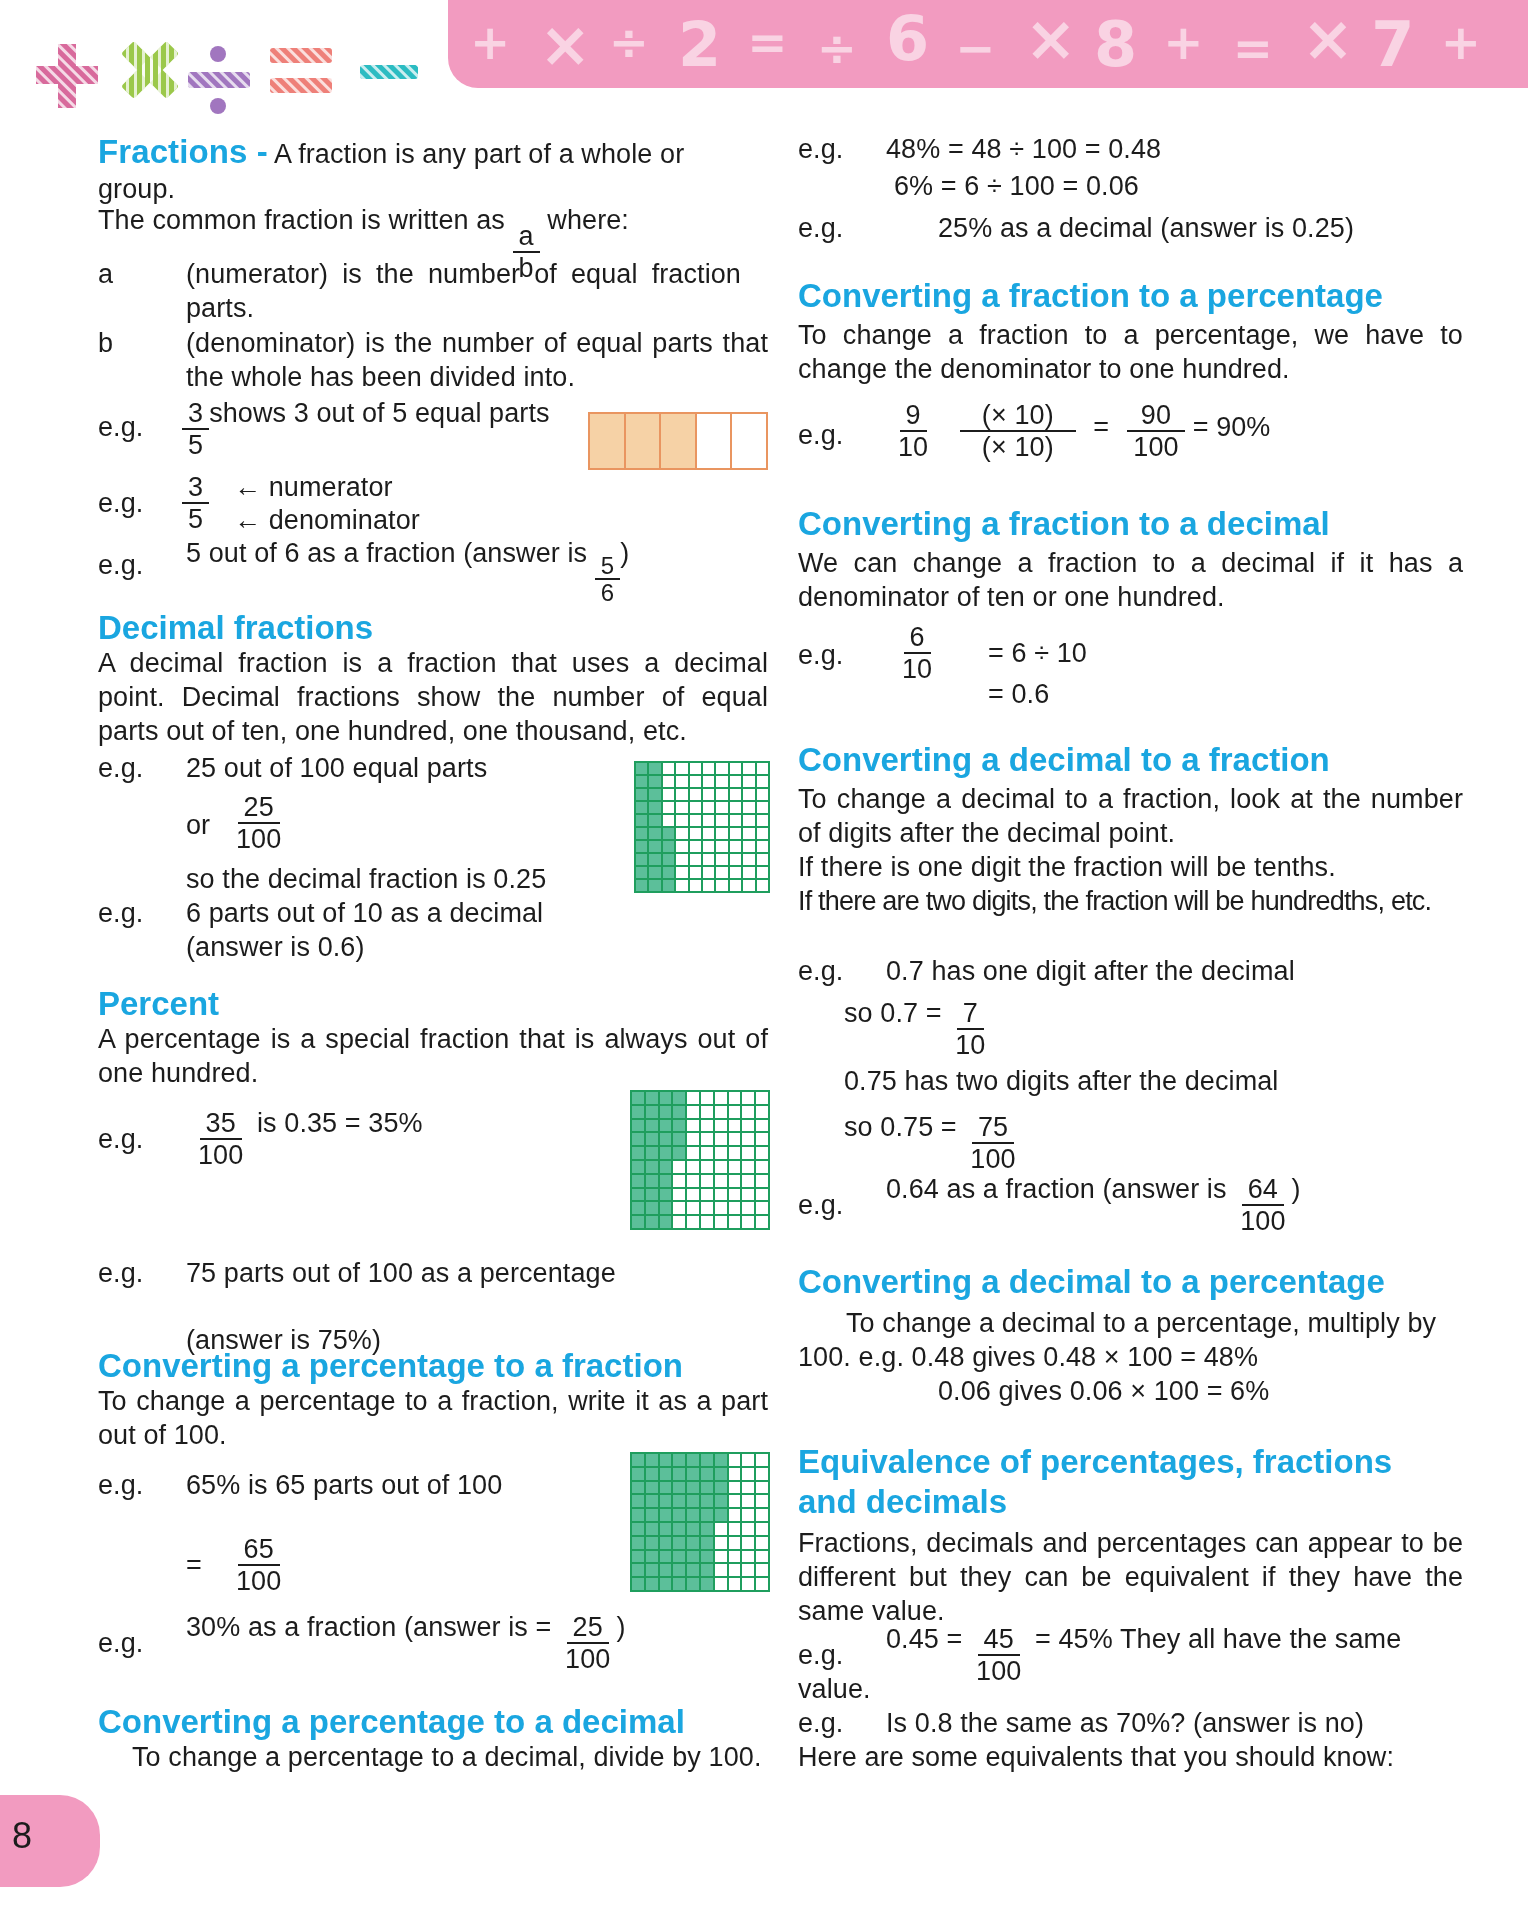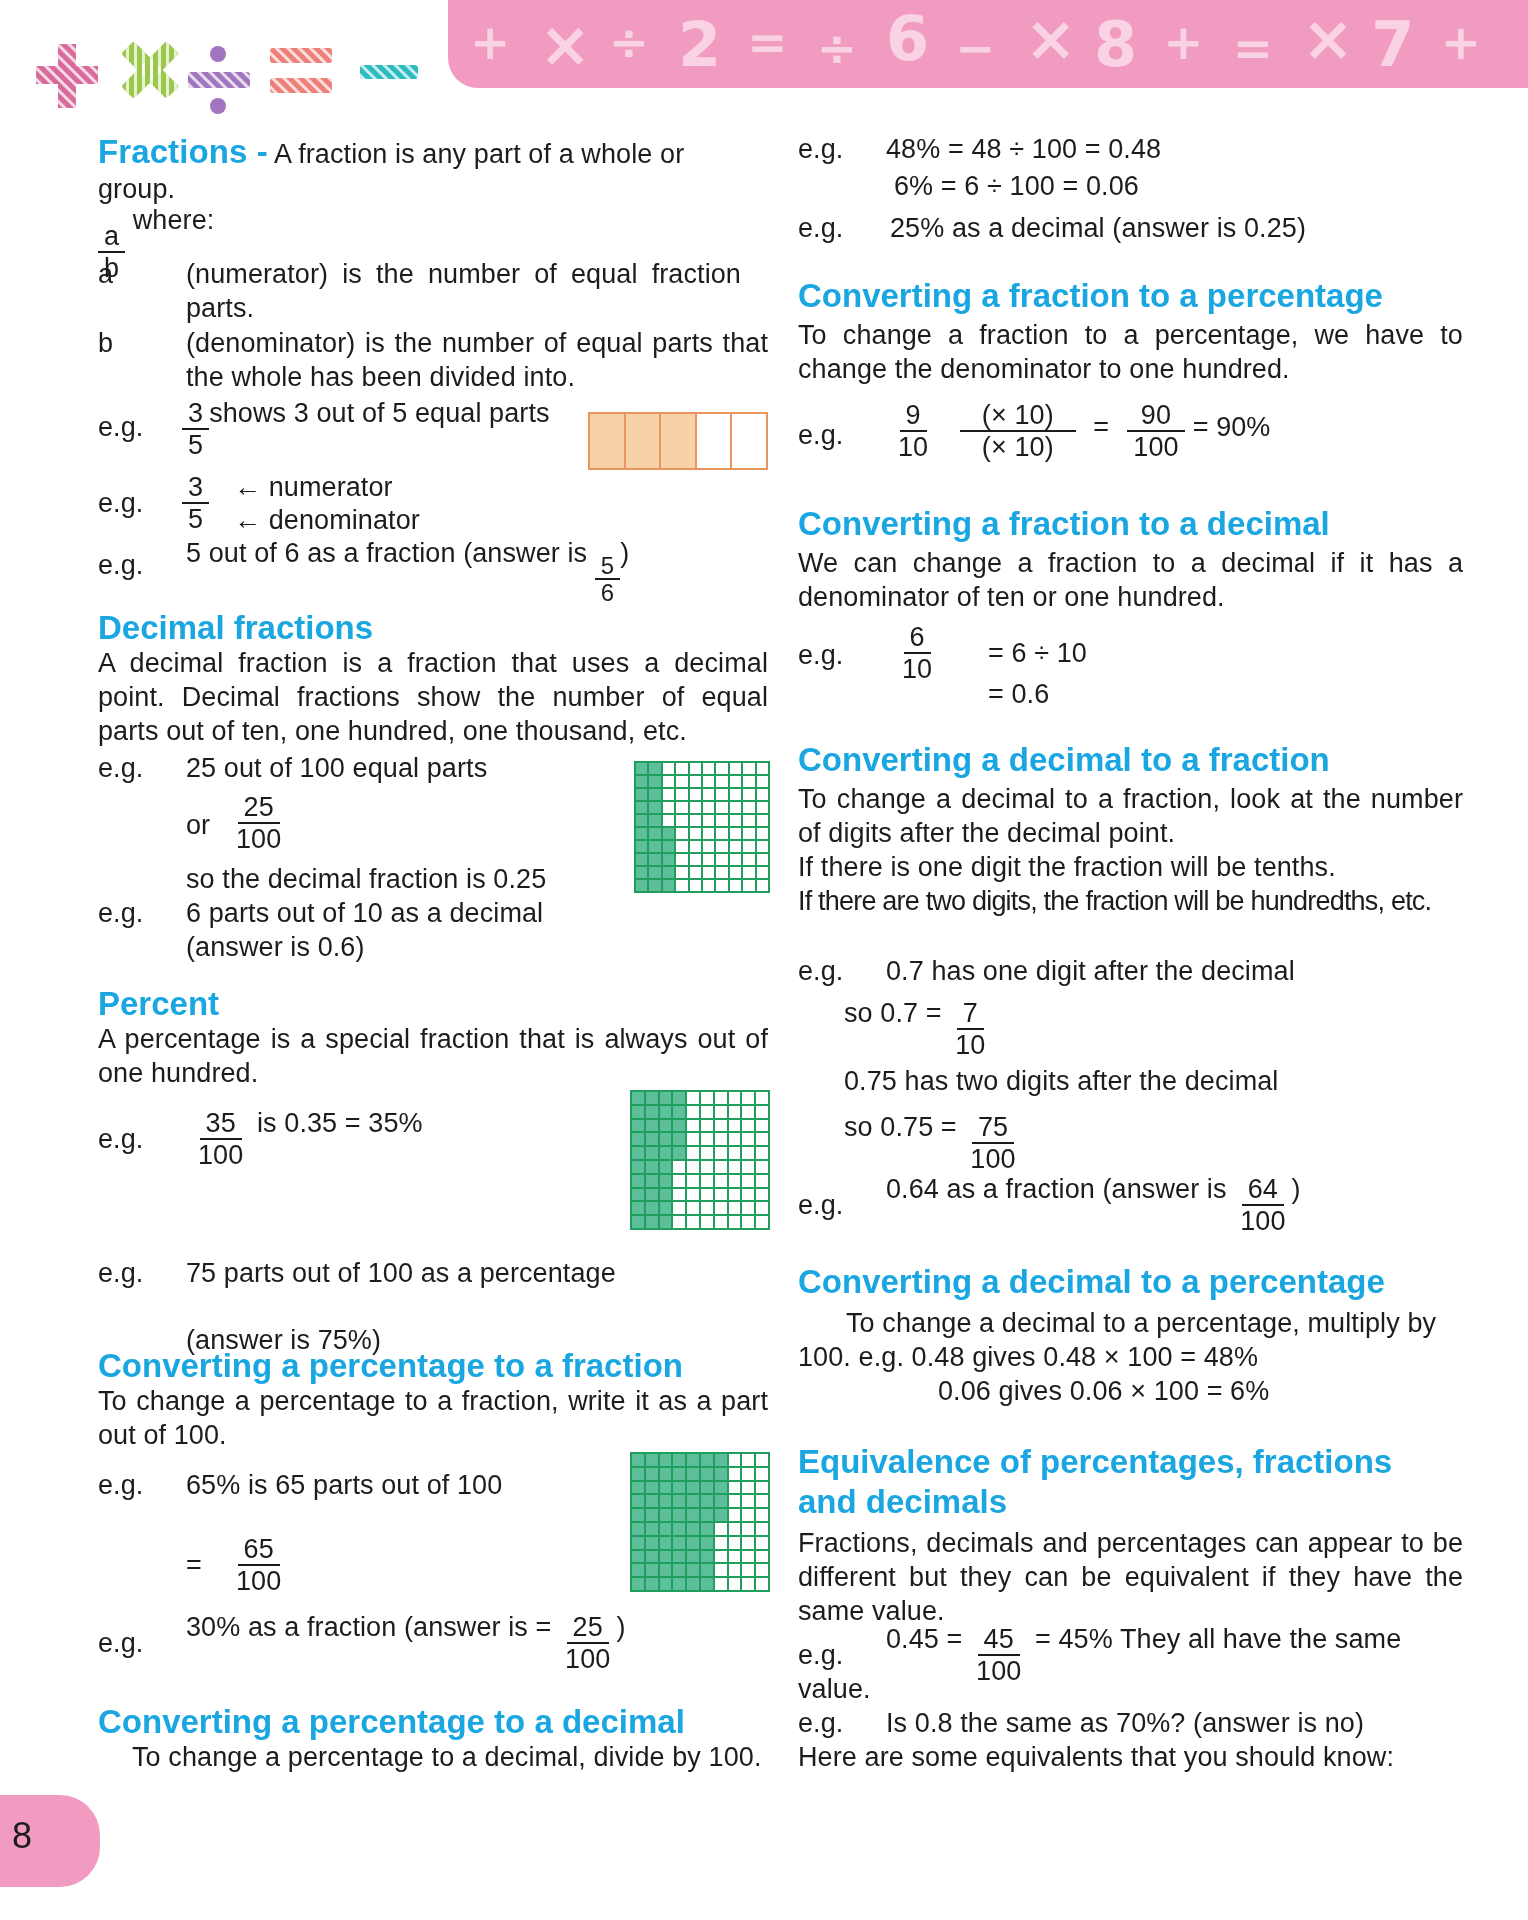--- a/index.html
+++ b/index.html
@@ -80,20 +80,21 @@
     <span class="sym" style="font-size: 48px; left: 1232.67px; top: 20px;">=</span>
     <span class="sym" style="font-size: 62px; left: 1302px; top: 2px;">×</span>
     <span class="sym" style="font-size: 62px; left: 1371.33px; top: 8px;">7</span>
     <span class="sym" style="font-size: 48px; left: 1440.67px; top: 14px;">+</span>
   </div>
 
 <div class="abs txt" style="left:98px;top:132px;width:640px;">
   <span class="h">Fractions -</span><span> A fraction is any part of a whole or group.</span>
 </div>
 <div class="abs txt" style="left:98px;top:203px;">
+  <span>The common fraction is written as</span>
   <span class="frac" style="vertical-align:-16px">
       <span class="n">a</span>
       <span class="d">b</span>
     </span>
   <span>where:</span>
 </div>
 <div class="abs txt" style="left:98px;top:257px;">a</div>
 <div class="abs txt just" style="left:186px;top:257px;width:555px;">(numerator) is the number of equal fraction parts.</div>
 <div class="abs txt" style="left:98px;top:326px;">b</div>
 <div class="abs txt just" style="left:186px;top:326px;width:582px;">(denominator) is the number of equal parts that the whole has been divided into.</div>
@@ -491,21 +492,21 @@
 <div class="abs h" style="left:98px;top:1702px;">Converting a percentage to a decimal</div>
 <div class="abs txt" style="left:98px;top:1740px;width:650px;margin-left:34px;">To change a percentage to a decimal, divide by 100.</div>
 
 <div class="pgtab"></div>
 <div class="pgnum">8</div>
 
 <div class="abs txt" style="left:798px;top:132px;">e.g.</div>
 <div class="abs txt" style="left:886px;top:132px;">48% = 48 ÷ 100 = 0.48</div>
 <div class="abs txt" style="left:894px;top:169px;">6% = 6 ÷ 100 = 0.06</div>
 <div class="abs txt" style="left:798px;top:211px;">e.g.</div>
-<div class="abs txt" style="left:890px;top:211px;">25% as a decimal (answer is 0.25)</div>
+<div class="abs txt" style="left:938px;top:211px;">25% as a decimal (answer is 0.25)</div>
 
 <div class="abs h" style="left:798px;top:276px;">Converting a fraction to a percentage</div>
 <div class="abs txt just" style="left:798px;top:318px;width:665px;">To change a fraction to a percentage, we have to change the denominator to one hundred.</div>
 <div class="abs txt" style="left:798px;top:418px;">e.g.</div>
 <div class="abs txt" style="left:892px;top:400px;">
   <span class="frac">
       <span class="n">9</span>
       <span class="d">10</span>
     </span>
   <span class="frac" style="margin-left:18px">

